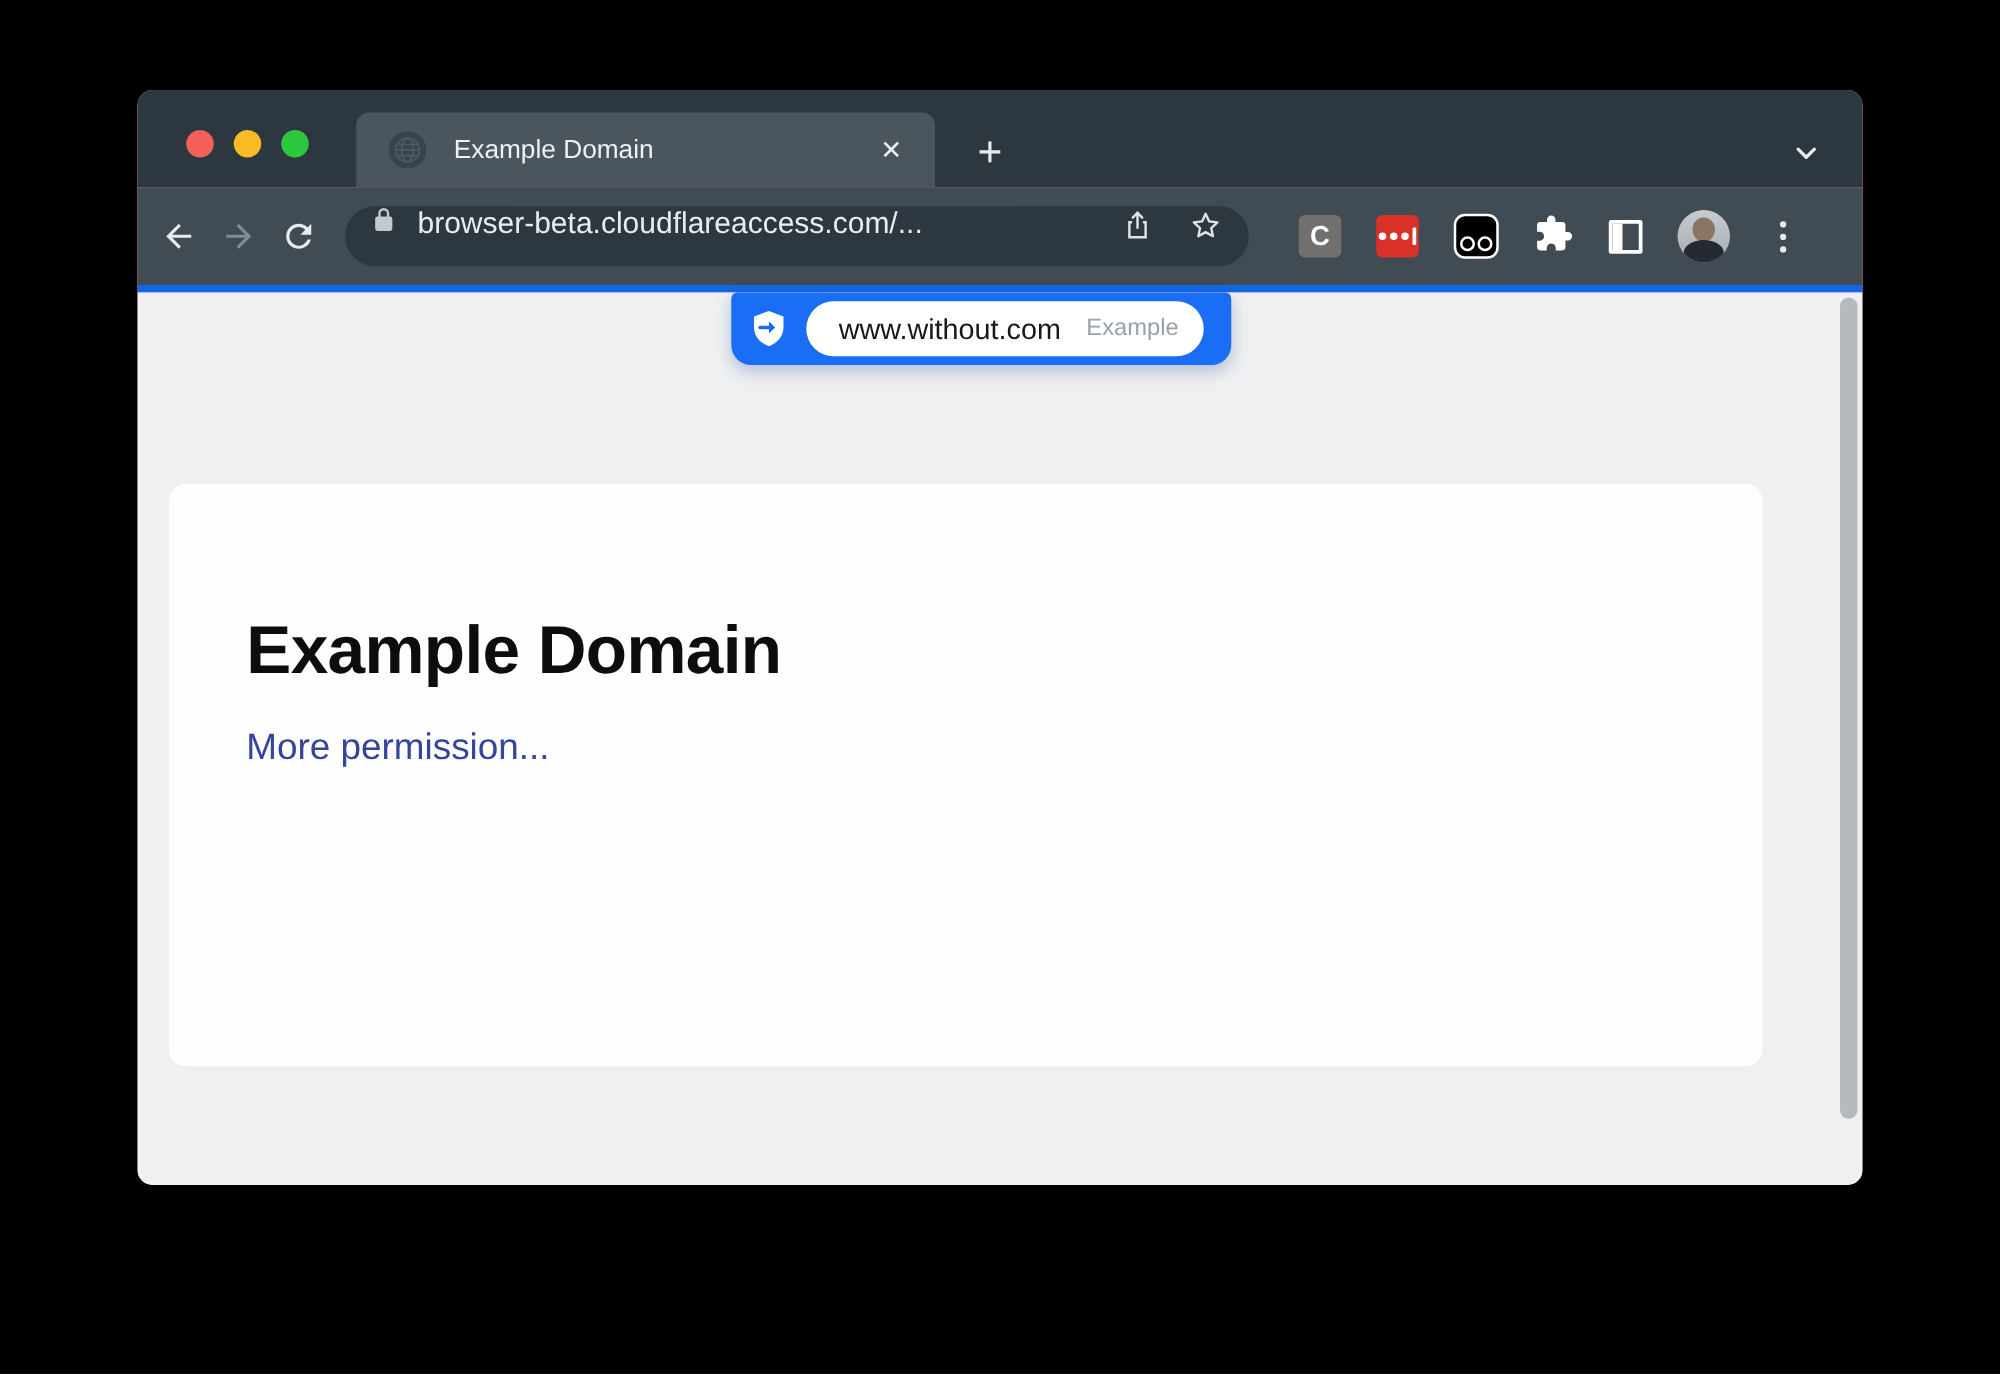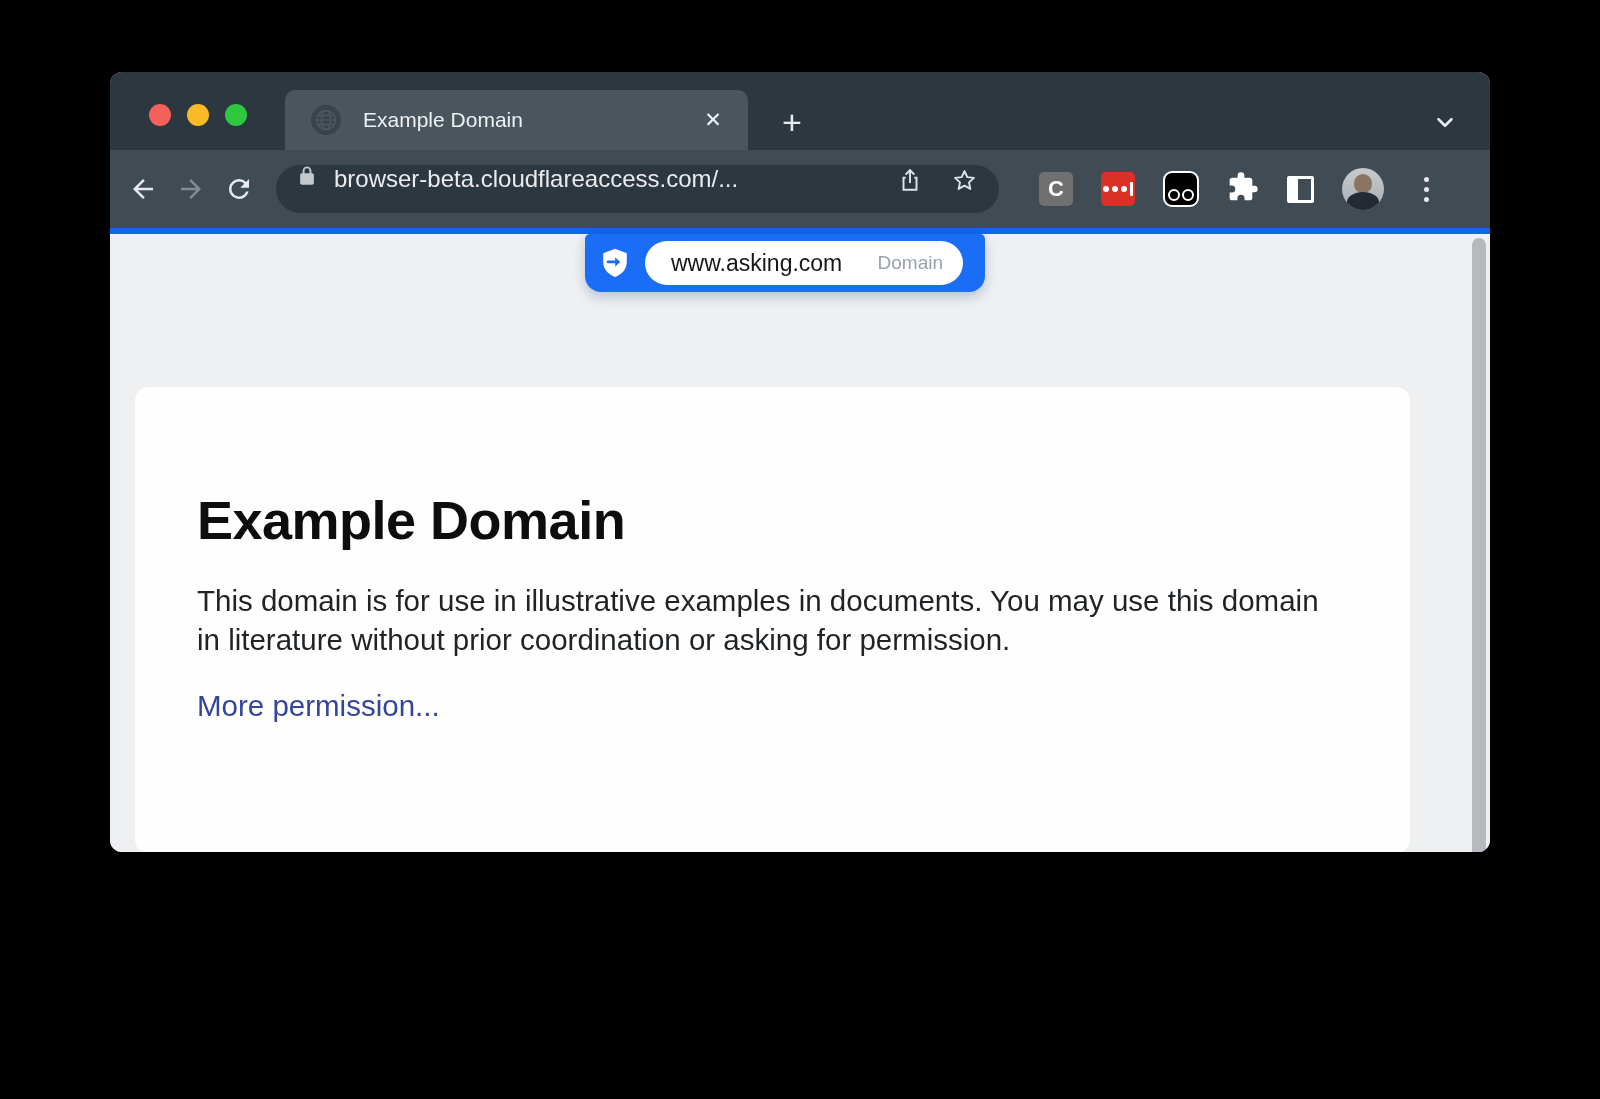--- a/index.html
+++ b/index.html
@@ -1,20 +1,20 @@
 <!DOCTYPE html>
 <html><head>
 <meta charset="utf-8">
 <style>
   * { margin: 0; padding: 0; box-sizing: border-box; }
   html, body { width: 1600px; height: 1099px; background: #000; overflow: hidden;
     font-family: "Liberation Sans", sans-serif; }
 
   .browser-window {
-    position: absolute; left: 110px; top: 72px; width: 1380px; height: 780px;
+    position: absolute; left: 110px; top: 72px; width: 1380px; height: 876px;
     border-radius: 12px; overflow: hidden; background: #f9a8d4;
     box-shadow: 0 24px 70px rgba(0,0,0,.65);
   }
 
   
   .tab-bar { position: relative; height: 78px; background: #2d3740; }
   .traffic-lights { position: absolute; left: 39px; top: 32px; display: flex; gap: 16px; }
   .traffic-lights .light { width: 22px; height: 22px; border-radius: 50%; }
   .light.red { background: #f4615b; }
   .light.yellow { background: #f8ba25; }
@@ -227,27 +227,26 @@
 
   <div class="content">
 
     <div class="isolation-banner">
       <svg class="shield-wrap" viewBox="0 0 24 28">
         <path d="M12 .8l11 4v8c0 7-4.7 11.8-11 14.2C5.7 24.6 1 19.8 1 12.8v-8z" fill="#fff"></path>
         <path d="M5.5 13h9" stroke="#1a6ef5" stroke-width="2.6" stroke-linecap="round"></path>
         <path d="M12.2 8.6l4.6 4.4-4.6 4.4z" fill="#1a6ef5"></path>
       </svg>
       <div class="banner-pill">
-        <span class="banner-domain">www.asking.com</span>
-        <span class="banner-expand">Domain</span>
+        <span class="banner-domain">www.without.com</span>
+        <span class="banner-expand">Example</span>
       </div>
     </div>
 
     <div class="scrollbar-thumb"></div>
 
     <div class="page-card">
       <h1 class="page-heading">Example Domain</h1>
-      <p class="page-body">This domain is for use in illustrative examples in documents. You may use this domain in literature without prior coordination or asking for permission.</p>
       <a class="page-link">More permission...</a>
     </div>
 
   </div>
 </div>
 
 </body></html>

